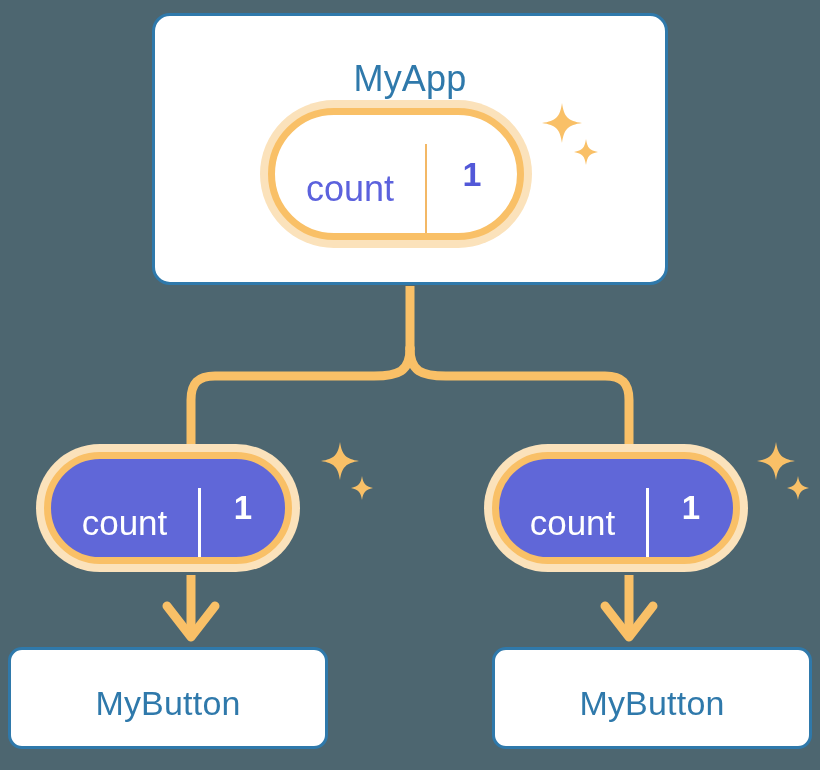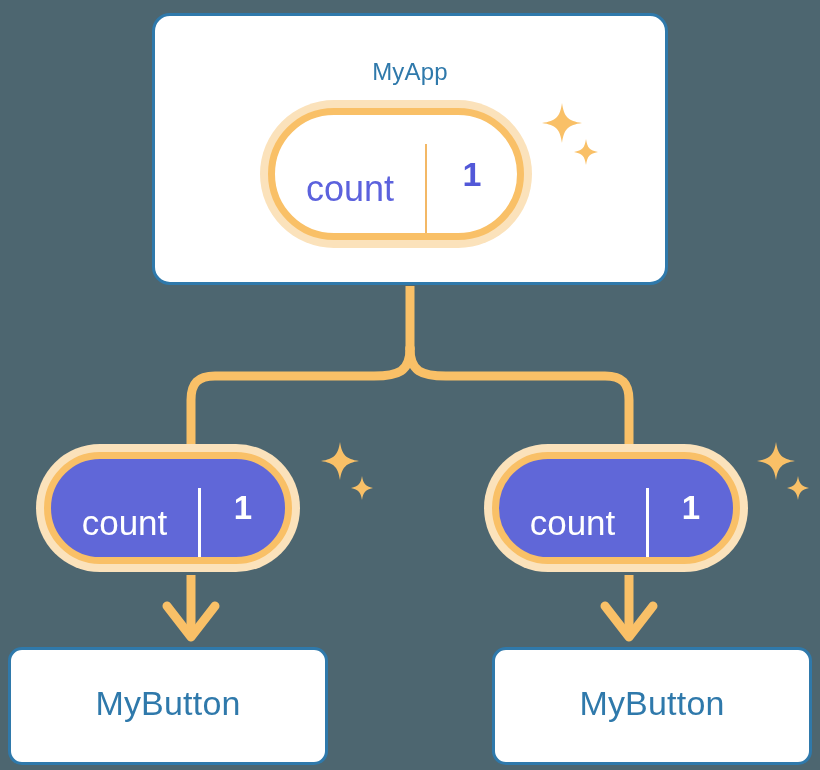--- a/index.html
+++ b/index.html
@@ -43,31 +43,31 @@
     width: 516px;
     height: 272px;
     border-radius: 18px;
   }
   .card-title {
     position: absolute;
     left: 0;
     right: 0;
     text-align: center;
     color: #2f79ab;
-    font-size: 24px;
+    font-size: 36px;
     font-weight: 400;
     letter-spacing: 0.2px;
   }
   #app-card .card-title {
     top: 42px;
   }
 
   
   .leaf-card {
-    height: 118px;
+    height: 102px;
     border-radius: 14px;
     border-width: 3px;
   }
   #button-card-left  { left: 8px;   top: 647px; width: 320px; }
   #button-card-right { left: 492px; top: 647px; width: 320px; }
   .leaf-card .card-title {
     top: 34px;
     font-size: 34px;
   }
 

